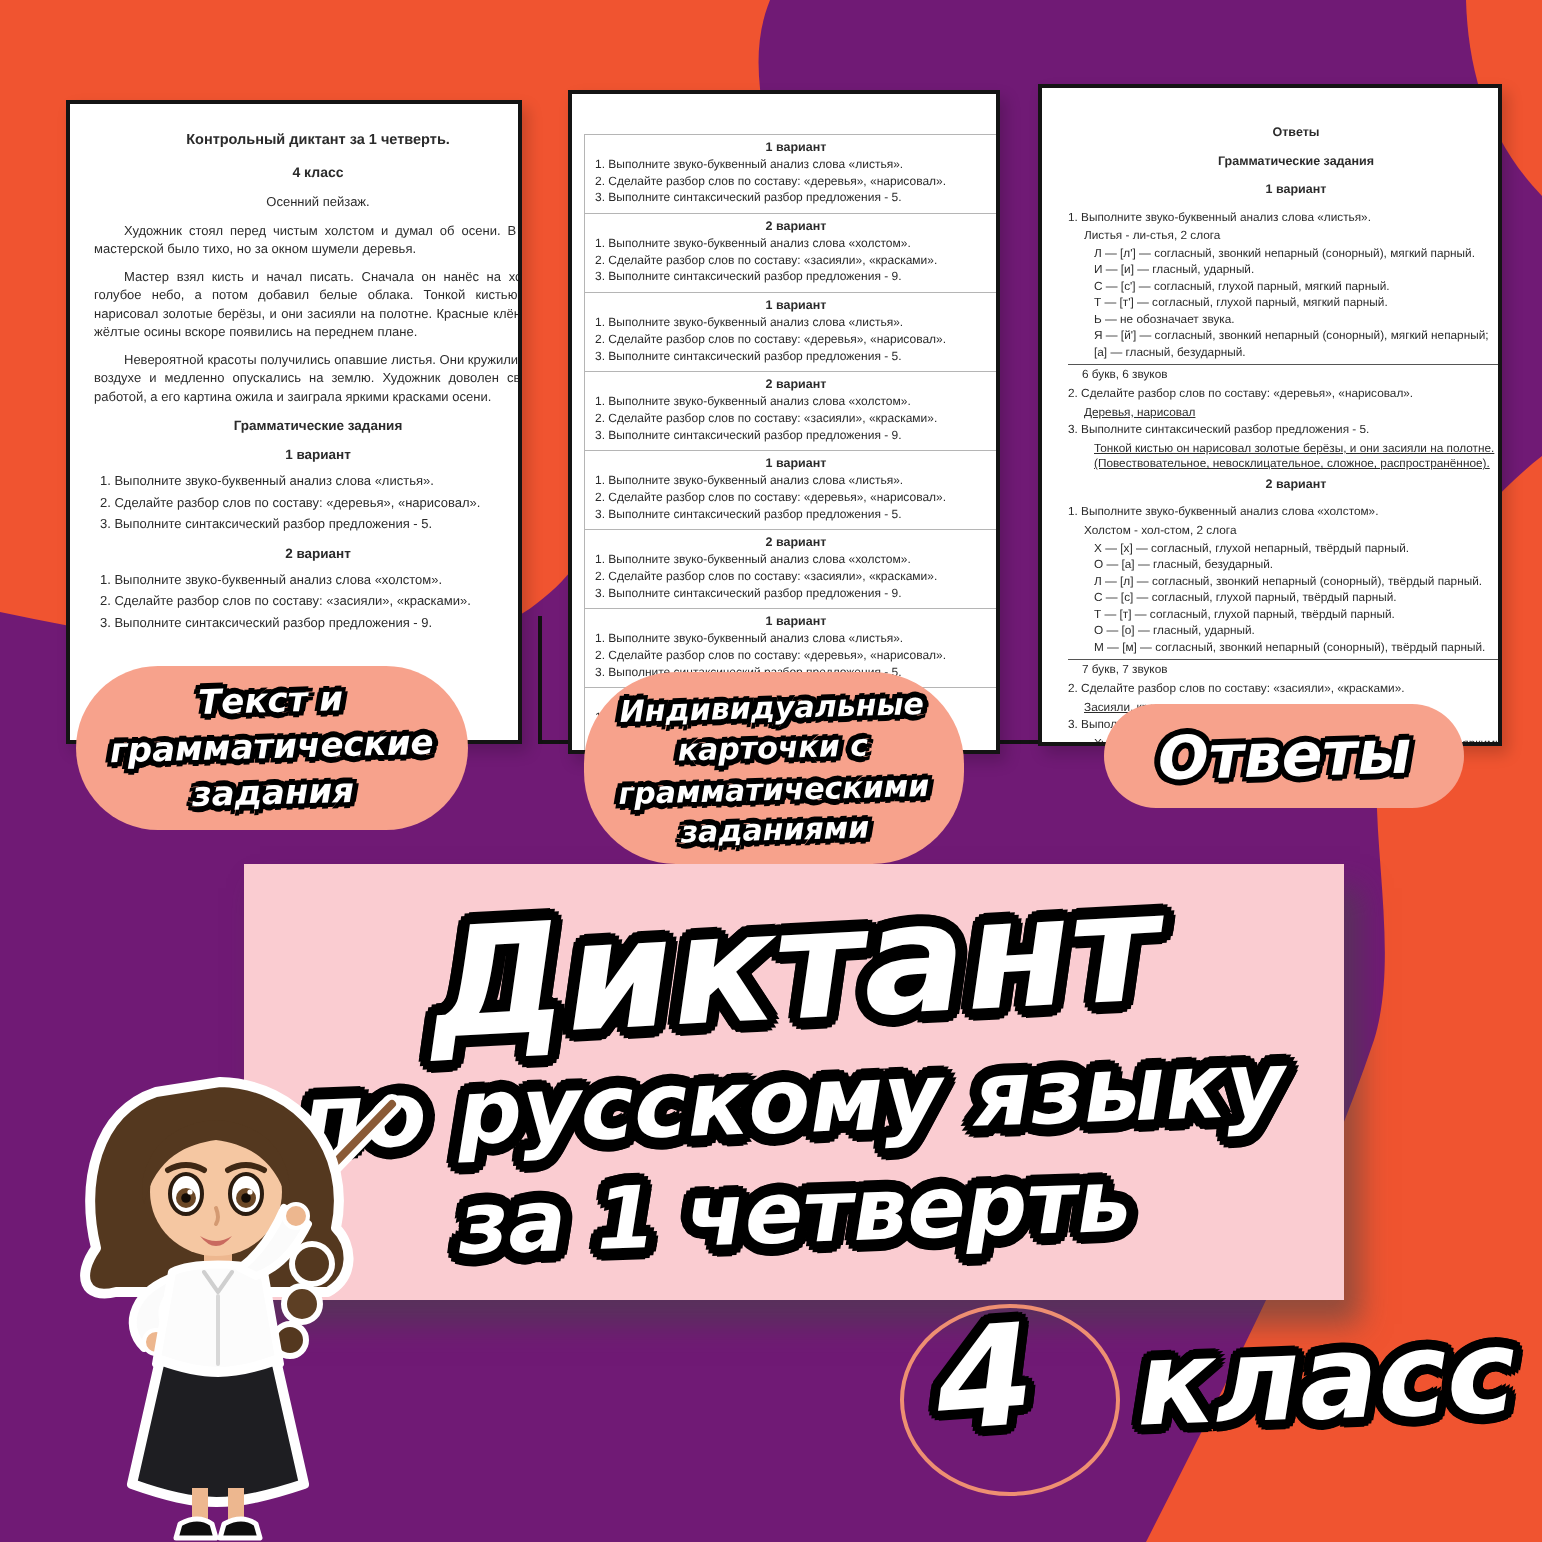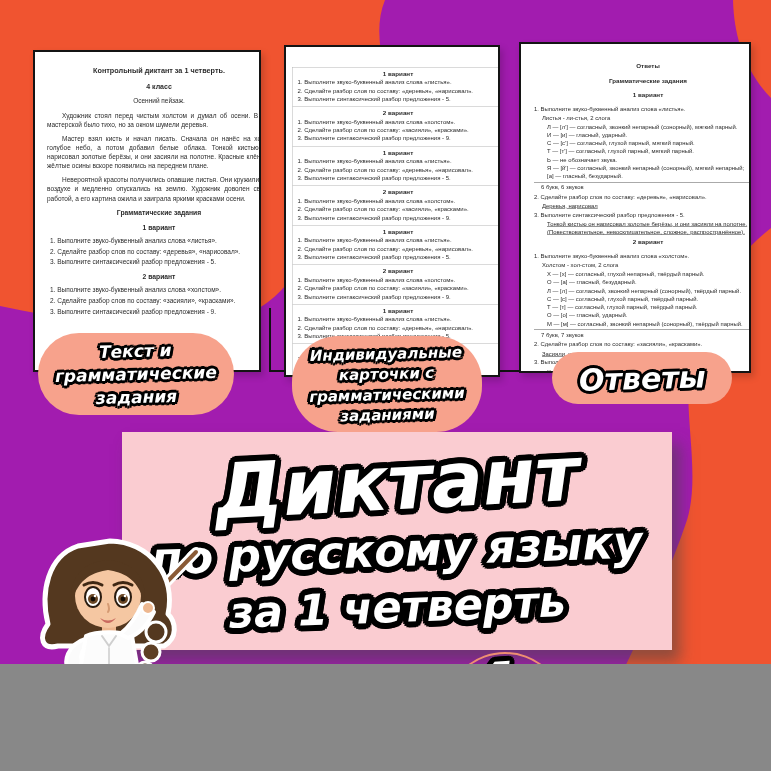--- a/index.html
+++ b/index.html
@@ -1,16 +1,16 @@
 <!DOCTYPE html>
 <html><head>
 <meta charset="utf-8">
 <style>
   html,body{margin:0;padding:0;background:#888;}
-  .canvas{position:relative;width:771px;height:664px;overflow:hidden;background:#a21caf;
+  .canvas{position:relative;width:771px;height:771px;overflow:hidden;background:#701a75;
           font-family:"Liberation Sans","DejaVu Sans",sans-serif;}
   .bg-svg{position:absolute;left:0;top:0;z-index:0;}
   
   .conn{position:absolute;background:#121212;z-index:1;}
   
   .page{position:absolute;background:#ffffff;border:2px solid #141414;z-index:2;overflow:hidden;
         box-shadow:3px 4px 7px rgba(0,0,0,0.18);}
   .pg-inner{width:200%;transform:scale(0.5);transform-origin:0 0;color:#2b2b2b;}
   
   .p1-inner{padding:26px 24px 0 24px;font-size:13px;line-height:1.42;}

